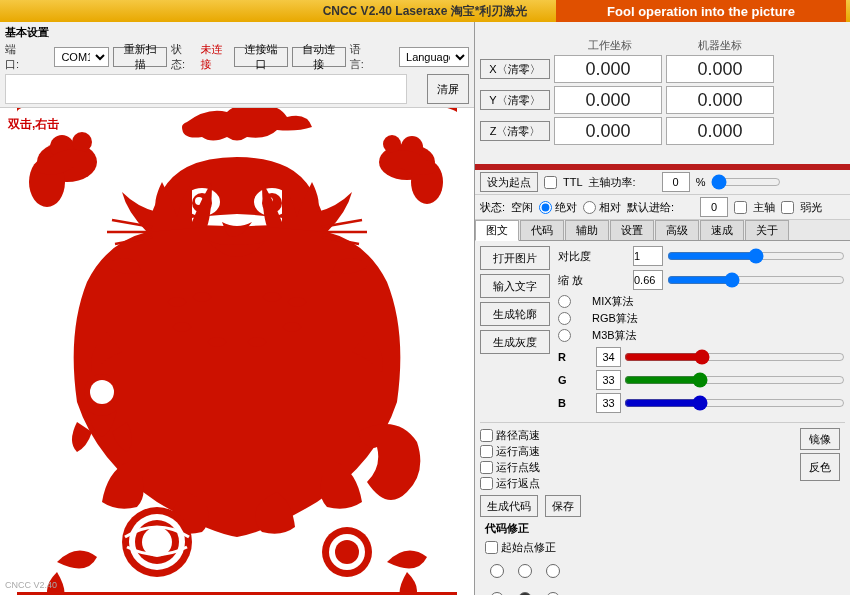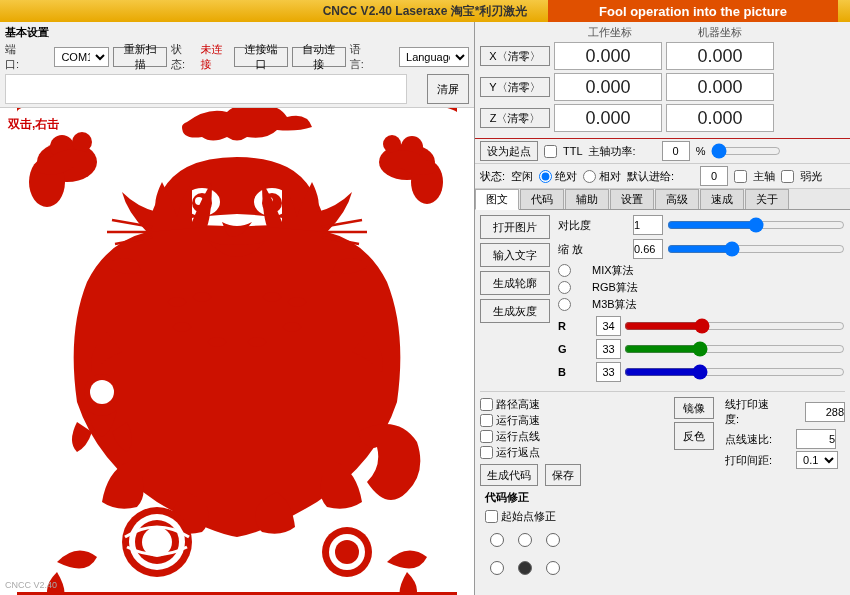--- a/index.html
+++ b/index.html
@@ -12,21 +12,21 @@
       display: flex;
       align-items: center;
       justify-content: center;
       font-size: 12px;
       font-weight: bold;
       color: #333;
       position: relative;
     }
     .title-bar .fool-banner {
       position: absolute;
-      right: 12px;
+      right: 4px;
       top: 0;
       background: #e05000;
       color: white;
       font-size: 13px;
       font-weight: bold;
       padding: 2px 8px;
       height: 100%;
       display: flex;
       align-items: center;
       width: 290px;
@@ -102,22 +102,22 @@
     .right-panel {
       flex: 1;
       display: flex;
       flex-direction: column;
       background: #f0f0f0;
     }
 
     
     .coord-section {
       background: #f0f0f0;
-      border-bottom: 1px solid #b91c1c;
-      padding: 3px 5px;
+      border-bottom: 6px solid #b91c1c;
+      padding: 16px 5px;
     }
     .coord-header {
       display: flex;
       font-size: 11px;
       color: #555;
       margin-bottom: 2px;
       padding-left: 75px;
     }
     .coord-header span { width: 110px; text-align: center; }
     .coord-row {
@@ -697,39 +697,20 @@
               <button class="generate-btn">生成代码</button>
               <button class="save-btn">保存</button>
             </div>
           </div>
 
           <div class="bottom-middle">
             <button class="side-btn" style="width:40px;height:22px;font-size:11px;">镜像</button>
             <button class="side-btn" style="width:40px;height:28px;font-size:11px;">反色</button>
           </div>
 
-          <div class="bottom-right">
-            <div class="speed-row">
-              <span>线打印速度:</span>
-              <input type="text" class="speed-input" value="288" style="">
-            </div>
-            <div class="speed-row">
-              <span>点线速比:</span>
-              <input type="text" class="speed-input" value="5" style="">
-            </div>
-            <div class="speed-row">
-              <span>打印间距:</span>
-              <select class="dropdown-small">
-                <option>0.1</option>
-                <option>0.2</option>
-                <option>0.5</option>
-                <option>1.0</option>
-              </select>
-            </div>
-          </div>
         </div>
 
         <div class="code-correction">
           <div class="correction-title">代码修正</div>
           <div style="display:flex; align-items:flex-start; gap:8px;">
             <div>
               <div style="display:flex; align-items:center; gap:3px;">
                 <input type="checkbox" style="">
                 <span>起始点修正</span>
               </div>

